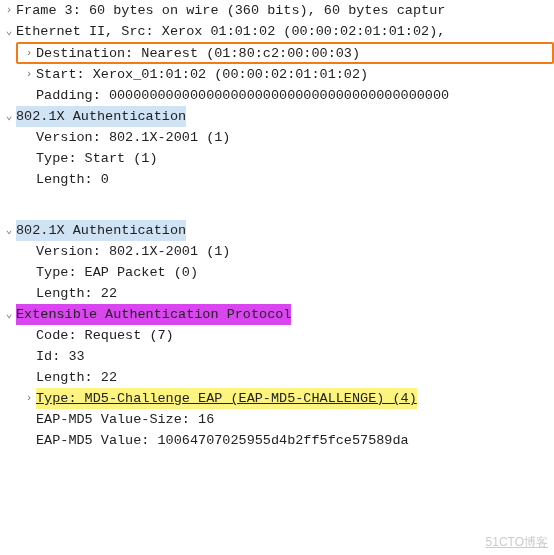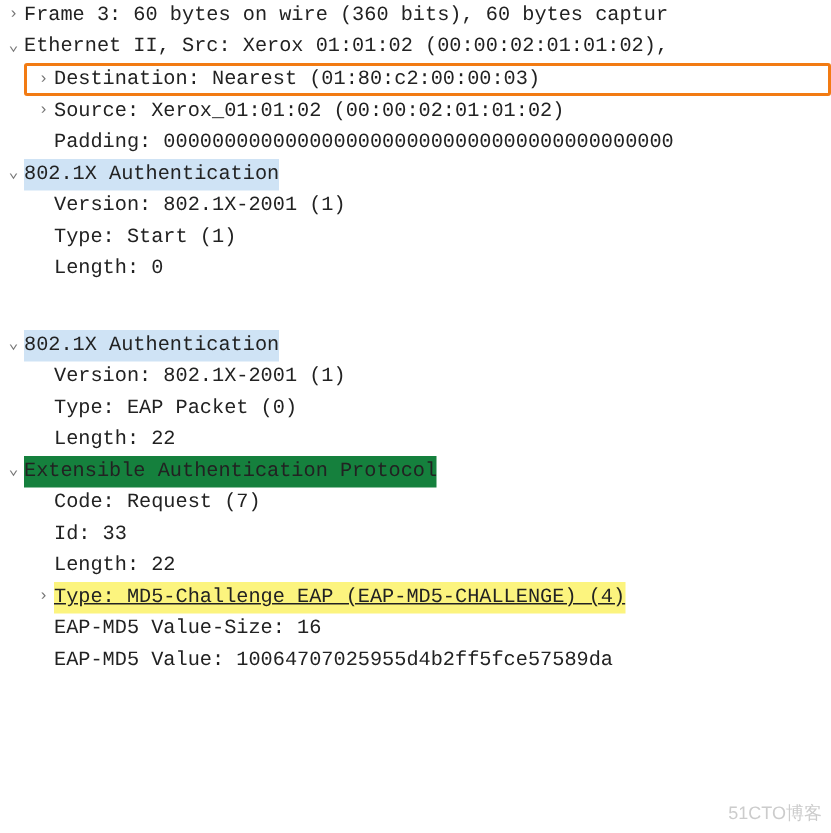--- a/index.html
+++ b/index.html
@@ -25,40 +25,41 @@
     display: inline-block;
     width: 14px;
     text-align: center;
     color: #777;
     font-size: 11px;
     flex-shrink: 0;
   }
   .toggle.invisible { visibility: hidden; }
   .txt { white-space: pre; }
   .hl-blue   { background: #cfe3f5; text-align: center; }
-  .hl-green  { background: #15803d; }
+  .hl-green  { background: #d946ef; }
   .hl-yellow { background: #fcf47e; text-decoration: underline; }
   
   .box-orange {
     border: 2.5px solid #f27b13;
     border-radius: 2px;
     margin-left: 16px;
     padding-left: 4px;
     height: 22px;
     box-sizing: border-box;
   }
   .gap { height: 30px; }
   .watermark {
     position: absolute;
     right: 6px;
     bottom: 4px;
     color: #ccc;
     font-family: sans-serif;
     font-size: 12px;
     pointer-events: none;
+    text-decoration: underline;
   }
   .wrap { position: relative; width: 554px; height: 555px; }
 </style>
 </head>
 <body>
 <div class="wrap">
 
 <div class="line indent-0">
   <span class="toggle">›</span>
   <span class="txt">Frame 3: 60 bytes on wire (360 bits), 60 bytes captur</span>
@@ -69,21 +70,21 @@
   <span class="txt">Ethernet II, Src: Xerox 01:01:02 (00:00:02:01:01:02),</span>
 </div>
 
 <div class="line box-orange">
   <span class="toggle">›</span>
   <span class="txt">Destination: Nearest (01:80:c2:00:00:03)</span>
 </div>
 
 <div class="line indent-1">
   <span class="toggle">›</span>
-  <span class="txt">Source: Xerox_01:01:02 (00:00:02:01:01:02)</span>
+  <span class="txt">Start: Xerox_01:01:02 (00:00:02:01:01:02)</span>
 </div>
 
 
 <div class="line indent-1">
   <span class="toggle invisible">·</span>
   <span class="txt">Padding: 000000000000000000000000000000000000000000</span>
 </div>
 
 <div class="line indent-0">
   <span class="toggle">⌄</span>

